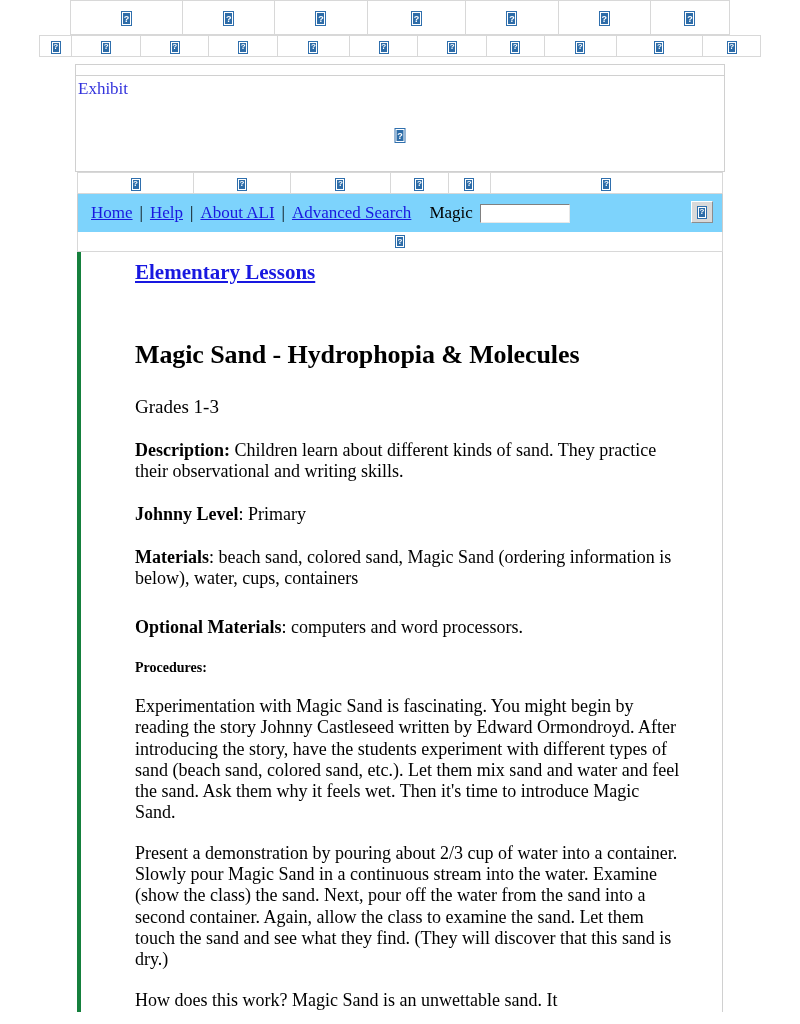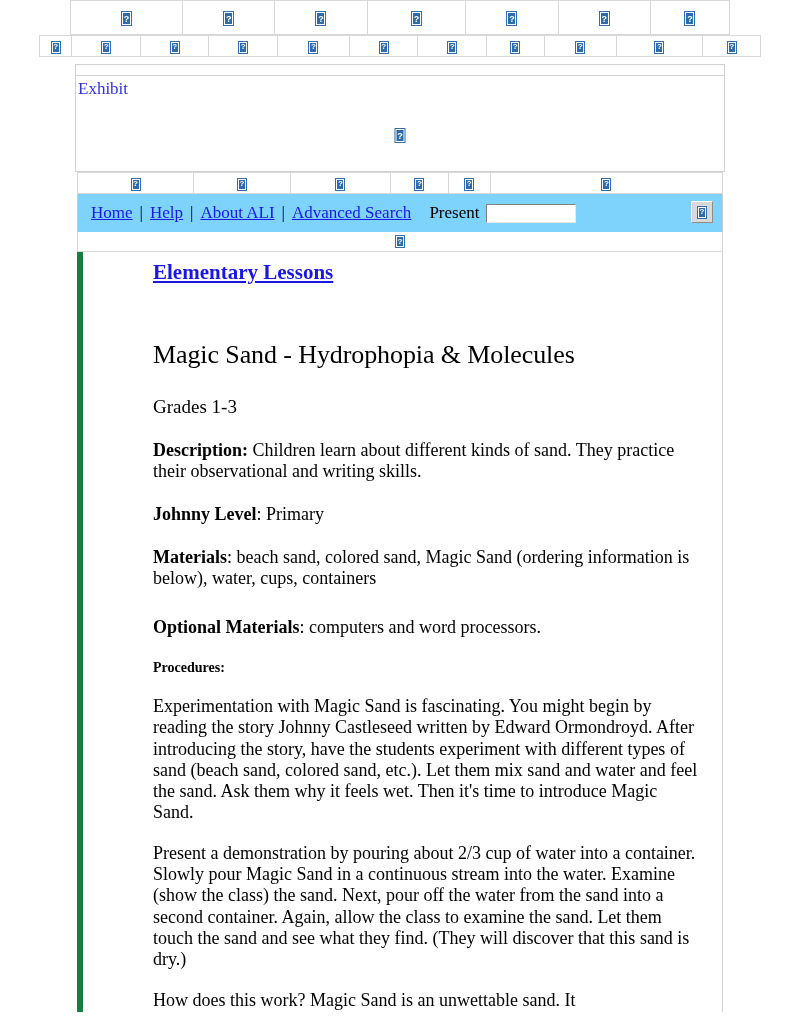--- a/index.html
+++ b/index.html
@@ -196,35 +196,35 @@
     display: flex;
     align-items: center;
     justify-content: center;
   }
 
   
   #content-col {
     margin-left: 77px;
     width: 646px;
     box-sizing: border-box;
-    border-left: 6px solid #15803d;
+    border-left: 4px solid #15803d;
     border-right: 1px solid #d0d0d0;
     min-height: 760px;
-    padding: 8px 0 0 70px;
+    padding: 8px 0 0 54px;
   }
   #section-link {
     color: #1818e0;
     text-decoration: underline;
     font-size: 21px;
     font-weight: bold;
     font-family: "Liberation Serif", serif;
   }
   #lesson-title {
     font-size: 26px;
-    font-weight: normal;
+    font-weight: bold;
     margin: 55px 0 0 0;
     letter-spacing: -0.1px;
   }
   #grades {
     font-size: 19px;
     font-weight: normal;
     margin: 26px 0 0 0;
   }
   .field {
     font-size: 18px;
@@ -303,21 +303,21 @@
   </table>
 
 <div id="searchbar">
   <a class="navlink" href="#" style="margin-left:13px">Home</a>
   <span class="sep">|</span>
   <a class="navlink" href="#">Help</a>
   <span class="sep">|</span>
   <a class="navlink" href="#">About ALI</a>
   <span class="sep">|</span>
   <a class="navlink" href="#">Advanced Search</a>
-  <span id="searchlabel">Present</span>
+  <span id="searchlabel">Magic</span>
   <input id="search-input" type="text" value="" style="">
   <button id="search-submit">
     <span class="brokenimg sm"></span>
   </button>
 </div>
 
 <div id="crumbstrip">
   <span class="brokenimg sm"></span>
 </div>
 

